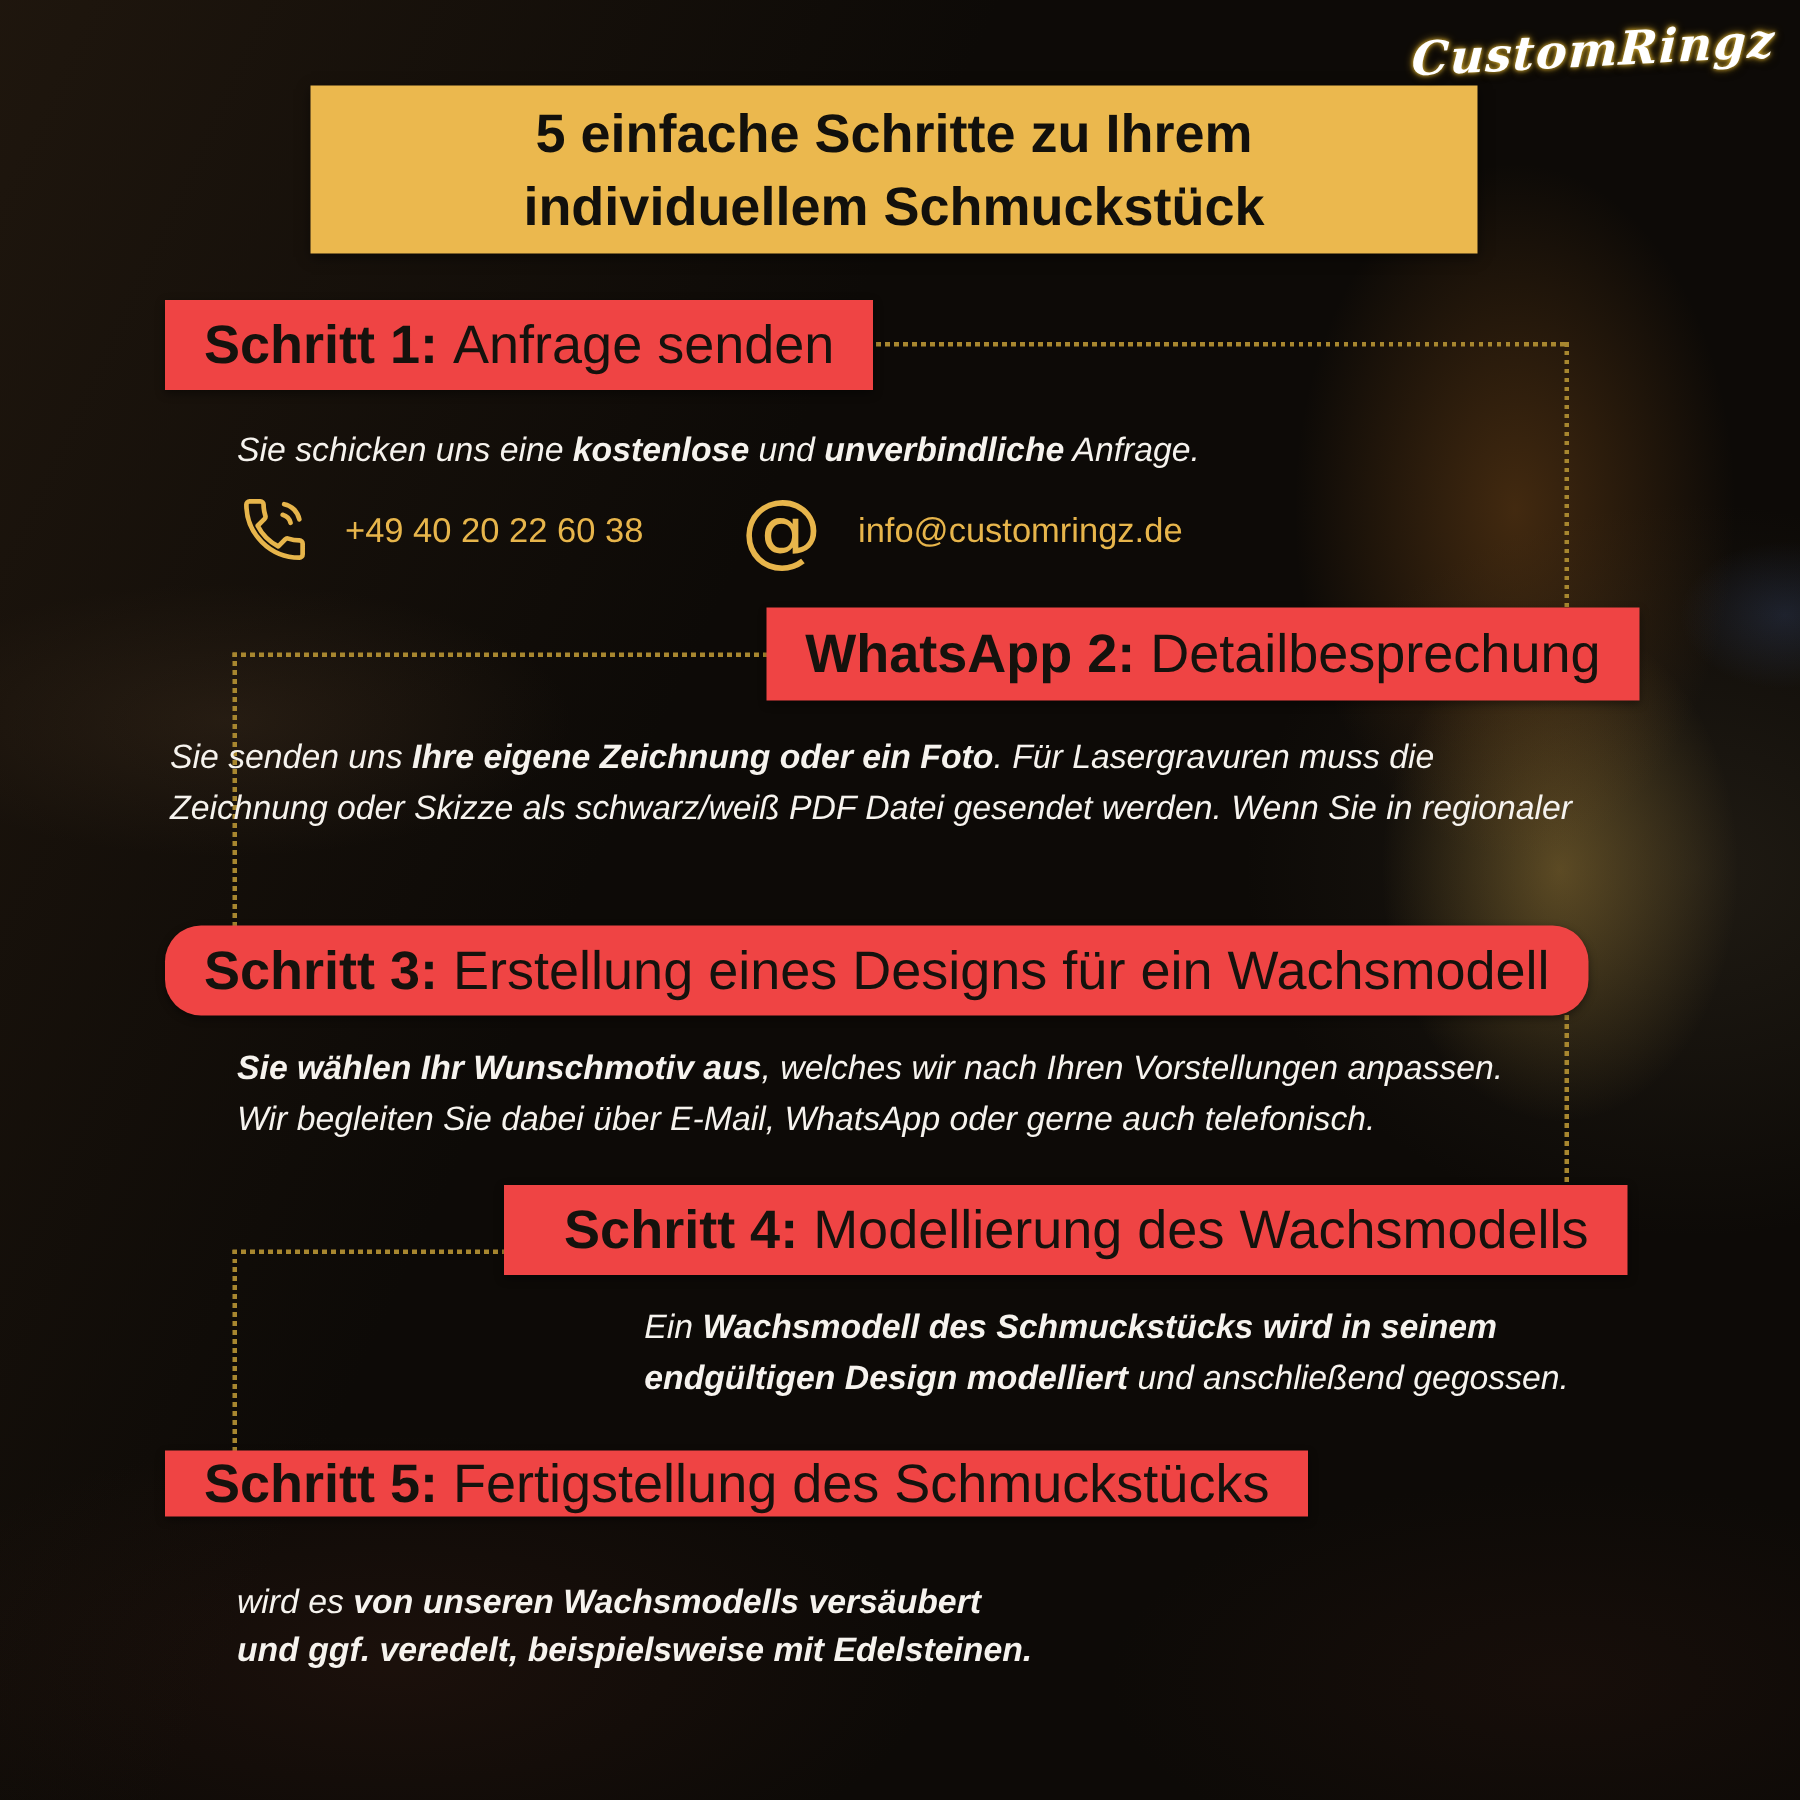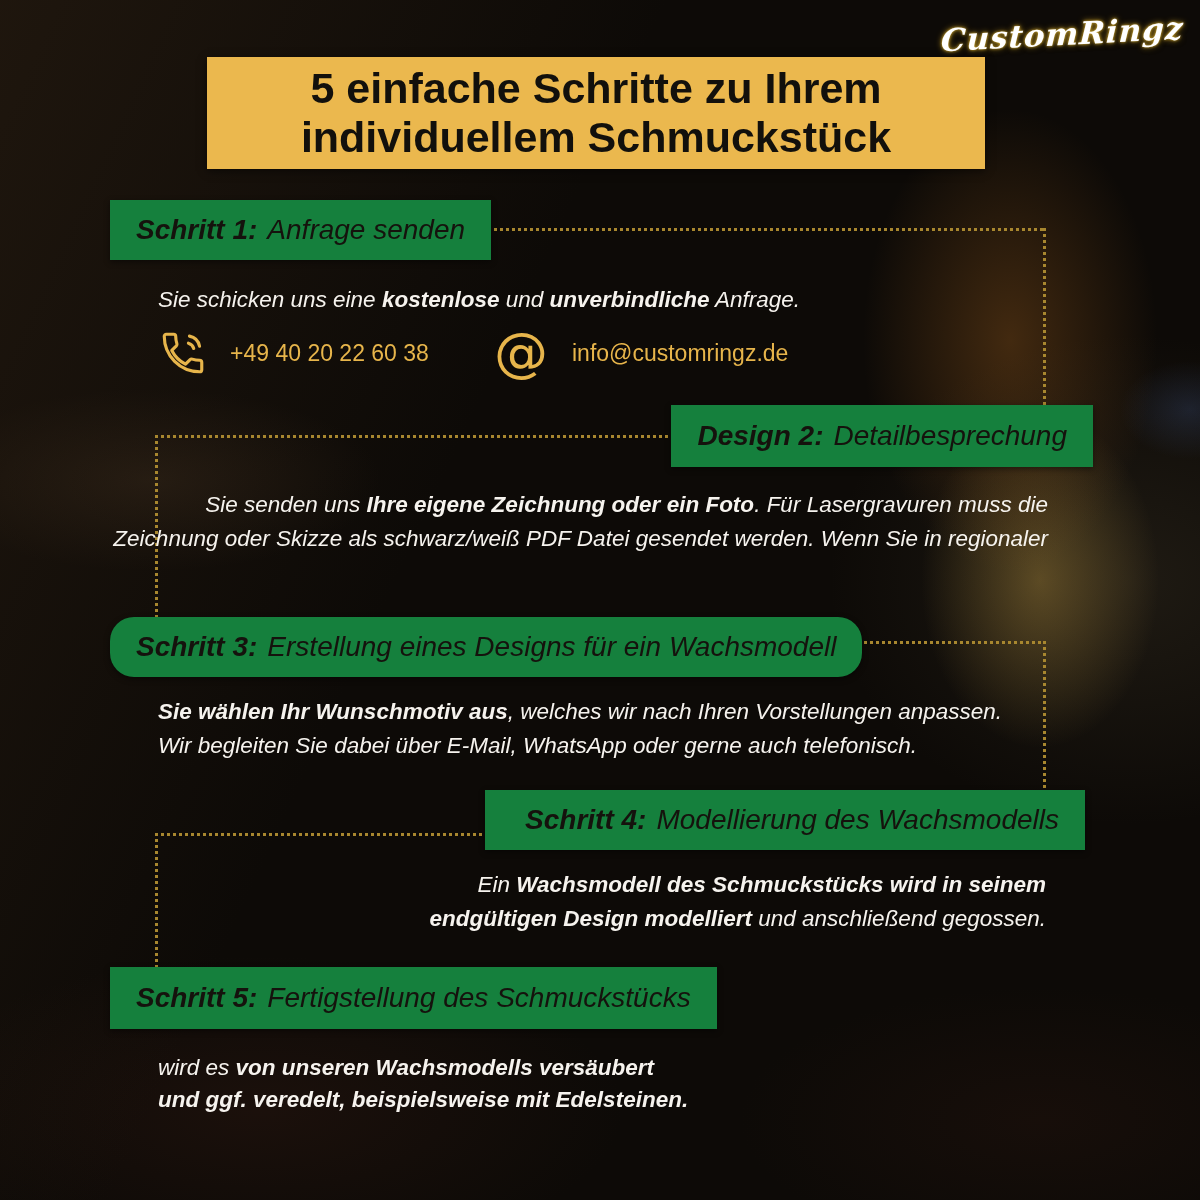--- a/index.html
+++ b/index.html
@@ -23,44 +23,43 @@
       linear-gradient(rgba(0,0,0,0.25), rgba(0,0,0,0.25));
   }
   .logo{
     position:absolute;top:16px;right:16px;z-index:3;
     font-family:"DejaVu Serif","Liberation Serif",serif;
     font-style:italic;font-weight:bold;font-size:31px;letter-spacing:1px;
     color:#ffffff;transform:rotate(-3deg) skewX(-6deg);
     text-shadow:0 0 3px #d9b032,0 0 6px #b18a20,2px 3px 4px rgba(0,0,0,0.9);
   }
   .gold-box{
-    position:absolute;z-index:2;background:#15803d;
+    position:absolute;z-index:2;background:#ef4444;
     color:#15120d;white-space:nowrap;
     display:flex;align-items:center;
-    font-size:28px;line-height:34px;
+    font-size:36px;line-height:34px;
     padding:0 26px;height:60px;
     box-shadow:0 2px 6px rgba(0,0,0,0.45);
-    font-style:italic;
   }
   .gold-box b{font-weight:bold;margin-right:10px;}
   .title-box{
     position:absolute;left:207px;top:57px;width:778px;height:112px;z-index:2;
     background:#ebb84e;display:flex;flex-direction:column;justify-content:center;align-items:center;
-    font-size:43px;font-weight:bold;color:#12100c;line-height:49px;
+    font-size:36px;font-weight:bold;color:#12100c;line-height:49px;
     box-shadow:0 2px 8px rgba(0,0,0,0.5);
   }
   .conn{position:absolute;z-index:1;}
   .conn.h{height:3px;background:repeating-linear-gradient(90deg,#a8872f 0 3px,rgba(0,0,0,0) 3px 6px);}
   .conn.v{width:3px;background:repeating-linear-gradient(180deg,#a8872f 0 3px,rgba(0,0,0,0) 3px 6px);}
   .body-text{
     position:absolute;z-index:2;color:#f6f3ee;
     font-size:22.5px;line-height:34px;font-style:italic;
   }
   .body-text b{font-weight:bold;}
-  .align-right{text-align:right;}
+  .align-right{text-align:left;}
   .contact-row{position:absolute;z-index:2;display:flex;align-items:center;}
   .contact-label{color:#e7b54b;font-size:23px;white-space:nowrap;}
   .phone-svg{display:block;}
   .at-glyph{
     color:#e7b54b;font-size:54px;line-height:54px;font-weight:400;
     font-family:"DejaVu Sans","Liberation Sans",sans-serif;
   }
   .s5-lines{line-height:32px;}
 </style>
 </head>
@@ -101,21 +100,21 @@
       </svg>
     </span>
     <span class="contact-label">+49 40 20 22 60 38</span>
   </div>
   <div class="contact-row" style="left:494px;top:326px;">
     <span class="at-glyph" style="margin-right:24px;">@</span>
     <span class="contact-label">info@customringz.de</span>
   </div>
 
   <div class="gold-box" style="right:107px;top:405px;height:62px;">
-    <b>Design 2:</b>
+    <b>WhatsApp 2:</b>
     <span>Detailbesprechung</span>
   </div>
   <div class="body-text align-right" style="right:152px;top:488px;">
     <div><span>Sie senden uns </span><b>Ihre eigene Zeichnung oder ein Foto</b><span>. Für Lasergravuren muss die</span></div>
     <div><span>Zeichnung oder Skizze als schwarz/weiß PDF Datei gesendet werden. Wenn Sie in regionaler</span></div>
   </div>
 
   <div class="gold-box" style="left:110px;top:617px;border-radius:24px;">
     <b>Schritt 3:</b>
     <span>Erstellung eines Designs für ein Wachsmodell</span>
@@ -127,21 +126,21 @@
 
   <div class="gold-box" style="right:115px;top:790px;padding-left:40px;">
     <b>Schritt 4:</b>
     <span>Modellierung des Wachsmodells</span>
   </div>
   <div class="body-text align-right" style="right:154px;top:868px;">
     <div><span>Ein </span><b>Wachsmodell des Schmuckstücks wird in seinem</b></div>
     <div><b>endgültigen Design modelliert</b><span> und anschließend gegossen.</span></div>
   </div>
 
-  <div class="gold-box" style="left:110px;top:967px;height:62px;">
+  <div class="gold-box" style="left:110px;top:967px;height:44px;">
     <b>Schritt 5:</b>
     <span>Fertigstellung des Schmuckstücks</span>
   </div>
   <div class="body-text s5-lines" style="left:158px;top:1052px;">
     <div><span>wird es </span><b>von unseren Wachsmodells versäubert</b></div>
     <div><b>und ggf. veredelt, beispielsweise mit Edelsteinen.</b></div>
   </div>
 </div>
 
 </body></html>

